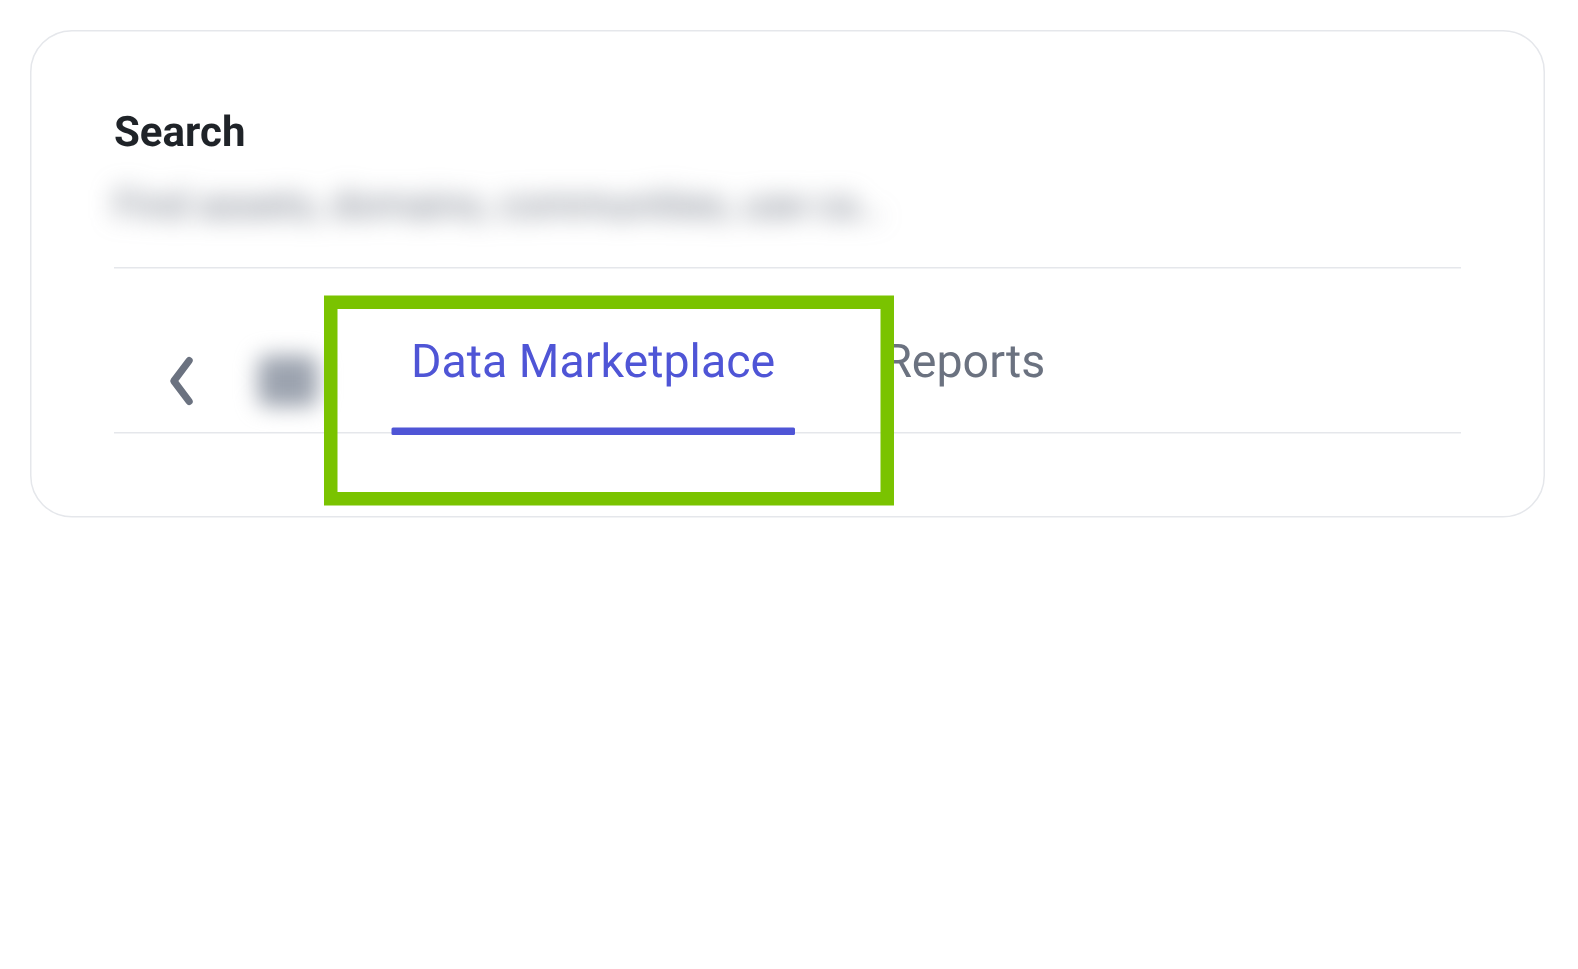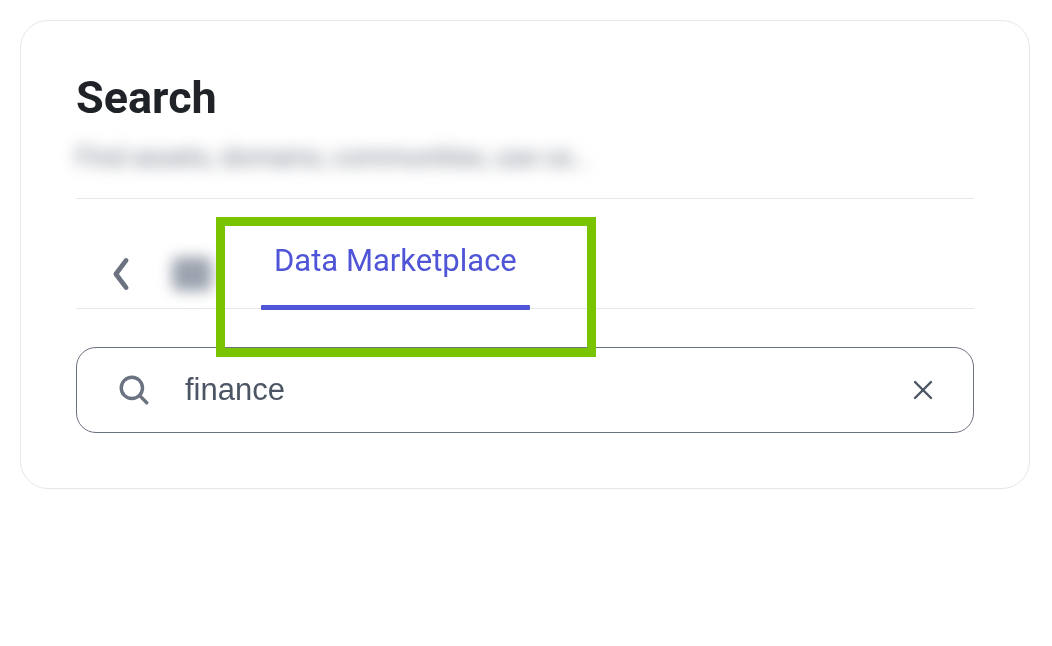--- a/index.html
+++ b/index.html
@@ -13,21 +13,21 @@
       padding: 20px;
     }
     .card {
       width: 1010px;
       border: 1.5px solid #e5e7eb;
       border-radius: 28px;
       padding: 50px 55px 55px 55px;
       background: #ffffff;
     }
     .title {
-      font-size: 45px;
+      font-size: 28px;
       font-weight: 700;
       color: #1f2328;
       margin-bottom: 18px;
     }
     .subtitle {
       filter: blur(8px);
       font-size: 26px;
       color: #6b7280;
       margin-bottom: 26px;
       user-select: none;
@@ -167,36 +167,24 @@
         </svg>
       </div>
 
       <div class="tiny-blur"></div>
 
       <div class="tab active">
         <span>Data Marketplace</span>
       </div>
 
 
+      <div class="tab">
+        <span>Reports</span>
+      </div>
 
     </div>
     <div class="divider-tabs"></div>
 
     <div class="tab-highlight-box"></div>
   </div>
 
-  <div class="search-wrap">
-    <span class="search-icon">
-      <svg viewBox="0 0 24 24" fill="none" stroke="currentColor" stroke-width="2.4" stroke-linecap="round" stroke-linejoin="round">
-        <circle cx="10.5" cy="10.5" r="7.5"></circle>
-        <line x1="21" y1="21" x2="16" y2="16"></line>
-      </svg>
-    </span>
-    <input class="search-input" type="text" value="finance" style="">
-    <span class="clear-btn">
-      <svg viewBox="0 0 24 24" fill="none" stroke="currentColor" stroke-width="2.4" stroke-linecap="round" stroke-linejoin="round">
-        <line x1="4" y1="4" x2="20" y2="20"></line>
-        <line x1="20" y1="4" x2="4" y2="20"></line>
-      </svg>
-    </span>
-  </div>
 
 </div>
 
 </body></html>

